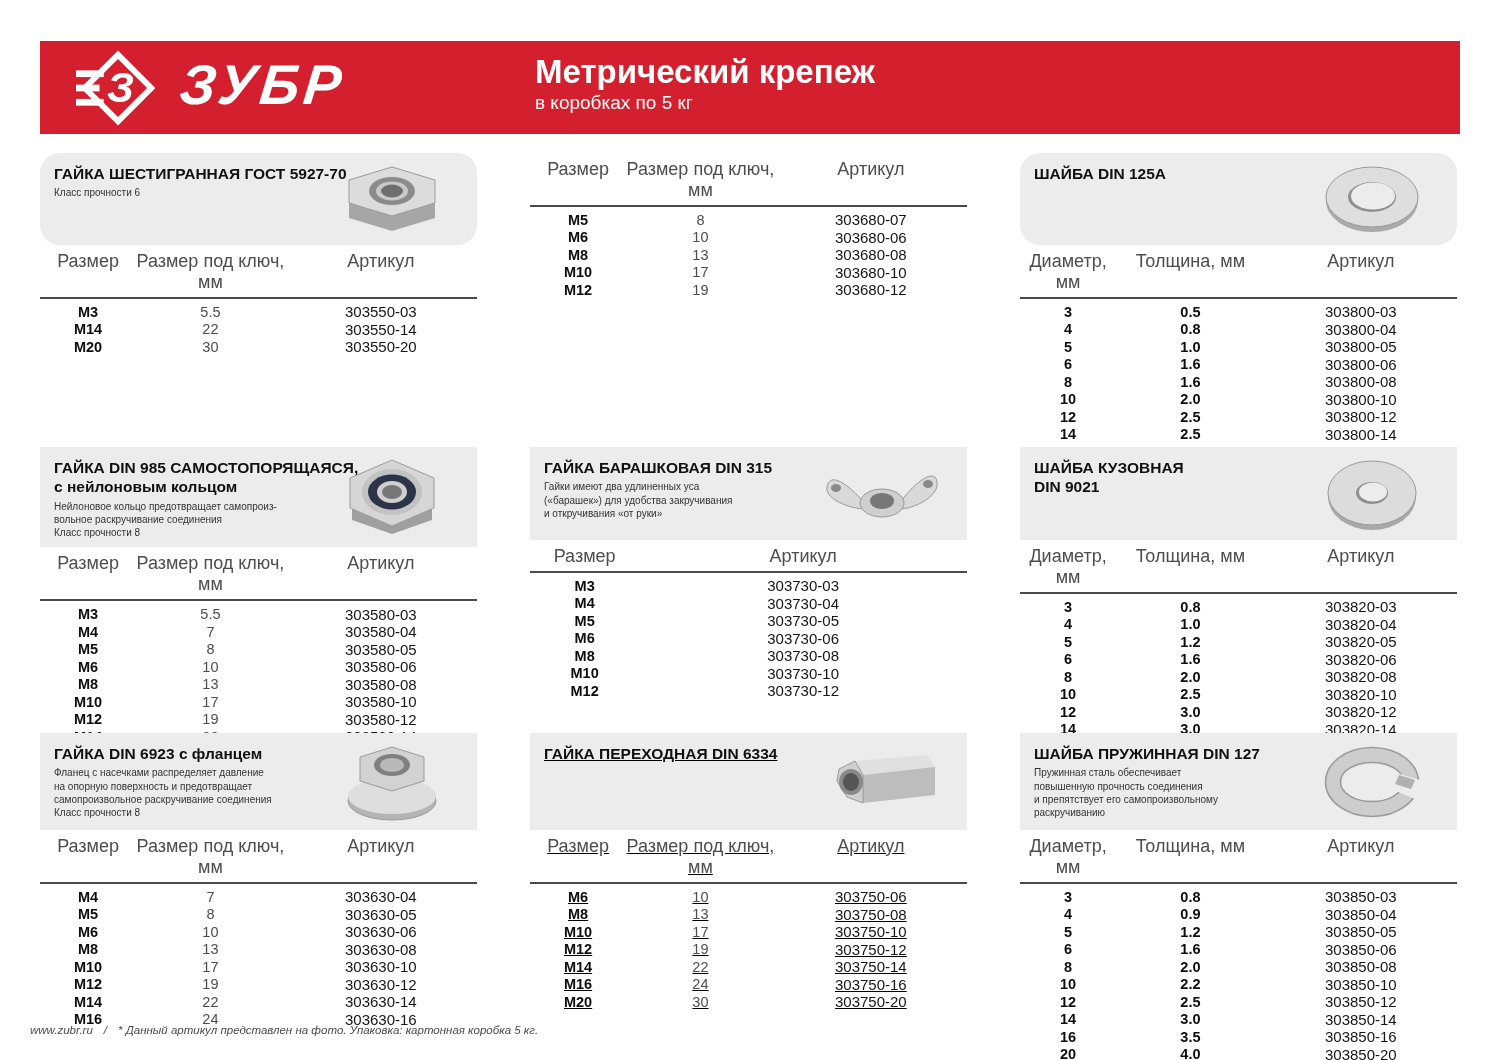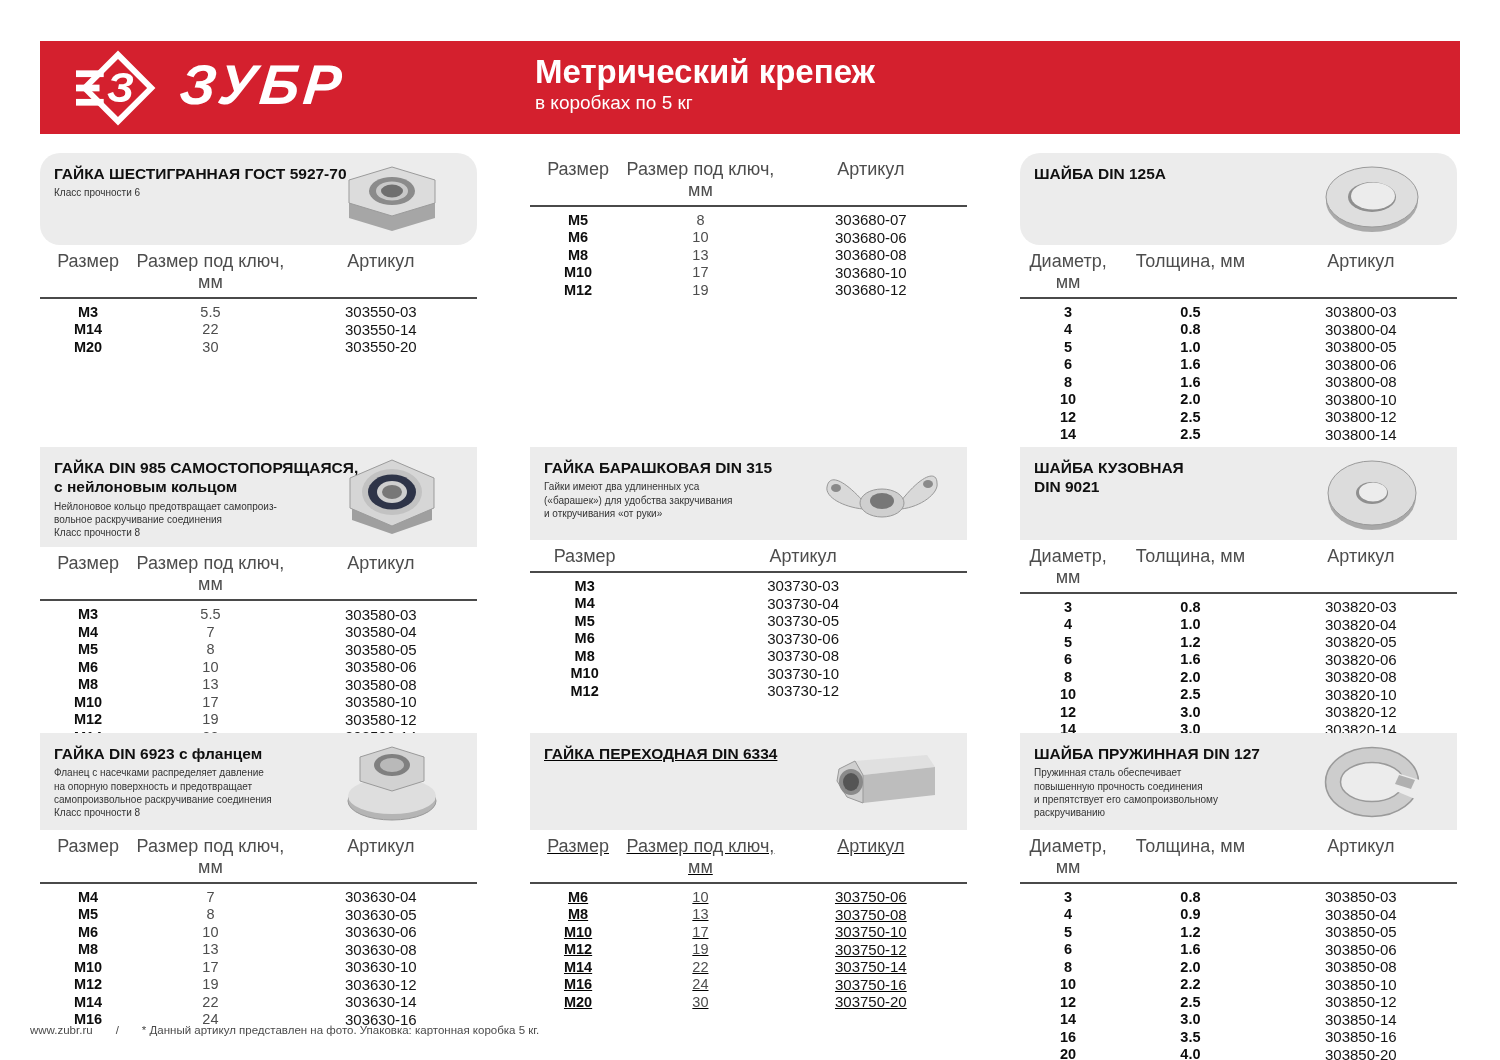--- a/index.html
+++ b/index.html
@@ -48,21 +48,21 @@
   .th{font-size:18px;color:#4d4d4d;text-align:center;}
   .tbody{padding-top:4px;}
   .tr{display:flex;height:17.5px;align-items:center;}
   .td{font-size:14.5px;text-align:center;color:#4d4d4d;}
   .td.bold{font-weight:bold;color:#0d0d0d;}
   .td.article{color:#151515;font-size:15px;}
   .c3-0{width:22%;} .c3-1{width:34%;} .c3-2{width:44%;}
   .c2-0{width:25%;} .c2-1{width:75%;}
 
   
-  .footer{position:absolute;left:30px;top:1024px;font-size:11.5px;color:#4a4a4a;display:flex;gap:23px;align-items:baseline;}
+  .footer{position:absolute;left:30px;top:1024px;font-size:11.5px;color:#4a4a4a;display:flex;gap:11px;align-items:baseline;font-style:italic;}
 </style>
 </head>
 <body>
 
 <header class="banner">
   <div class="logo">
     <svg class="logo-mark" viewBox="0 0 100 100" aria-hidden="true">
       <rect x="22" y="22" width="56" height="56" transform="rotate(45 50 50)" fill="none" stroke="#fff" stroke-width="7"></rect>
       <g fill="#fff">
         <rect x="0" y="29" width="33" height="8"></rect>

